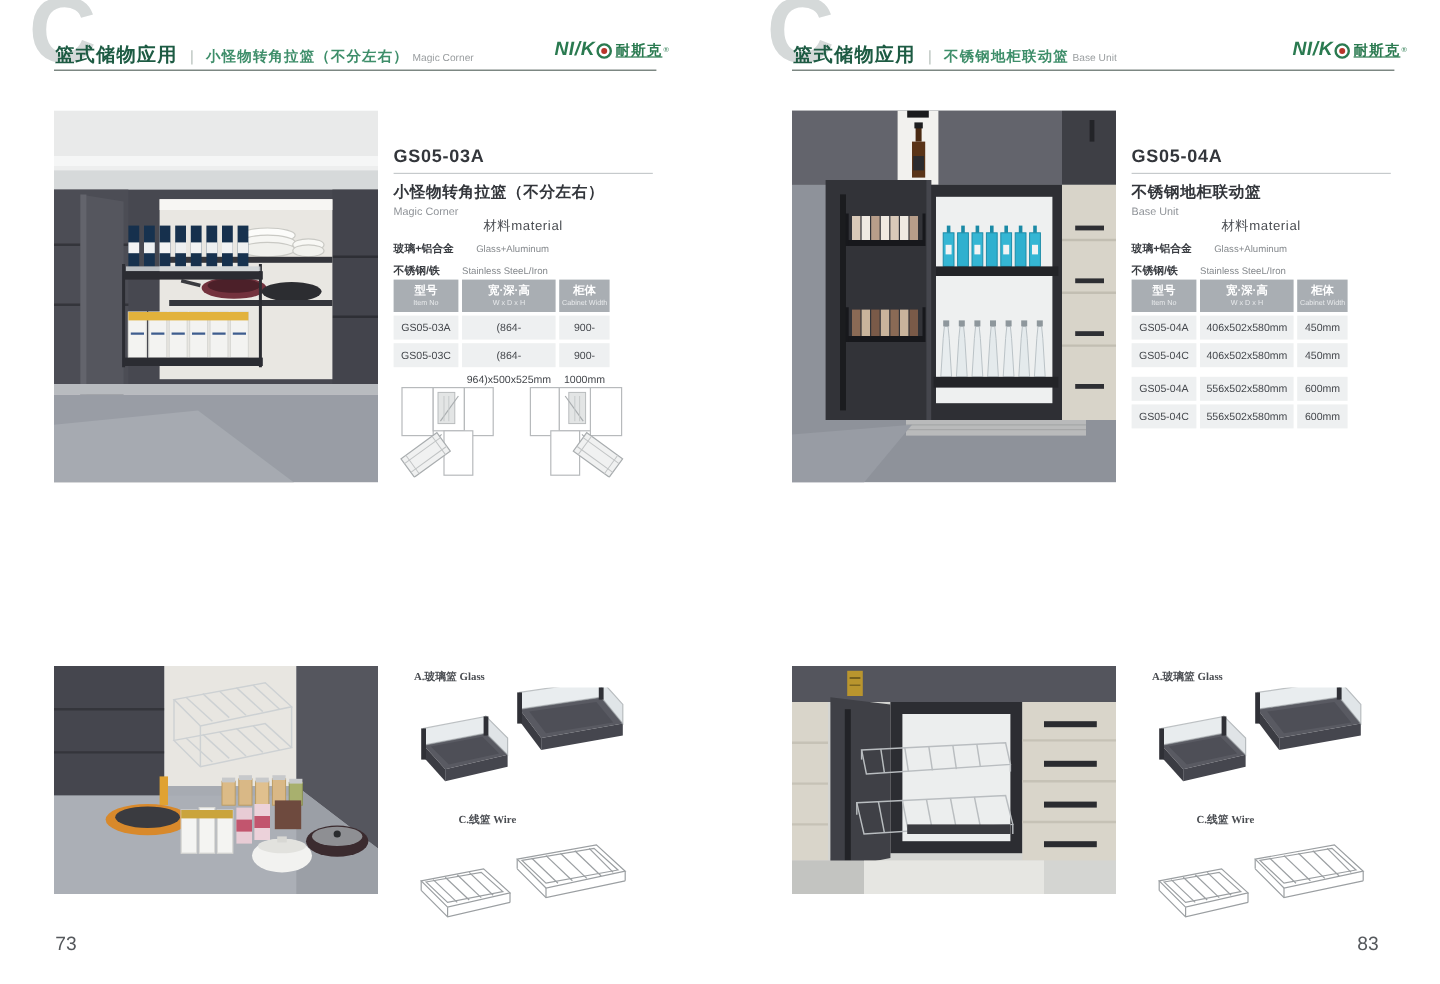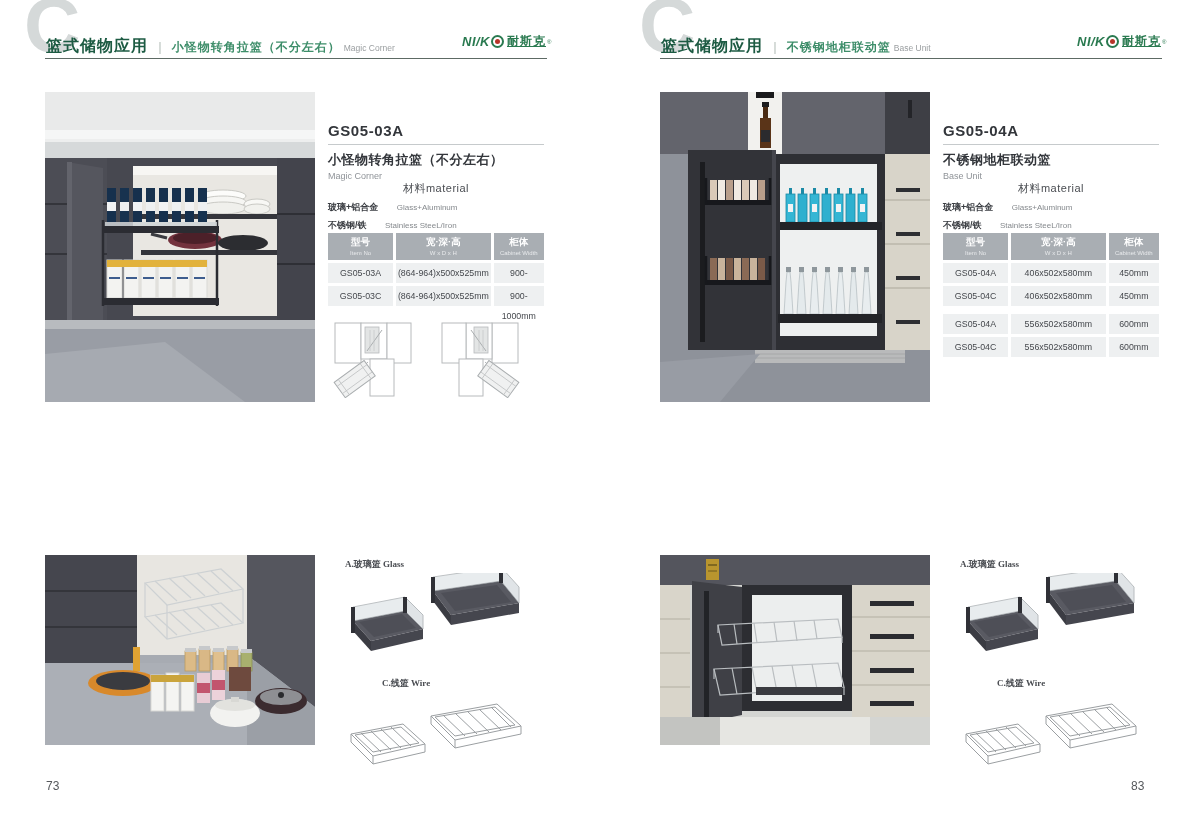--- a/index.html
+++ b/index.html
@@ -12,21 +12,21 @@
   
   .watermark{position:absolute;left:24px;top:-14px;font-size:78px;font-weight:bold;
     color:#d5d9d9;line-height:1;z-index:0;}
   .hdr-row{position:absolute;left:46px;top:36px;z-index:2;white-space:nowrap;}
   .hdr-cat{font-size:16px;font-weight:bold;color:#1d5b43;letter-spacing:1px;margin-top:24px;}
   .hdr-div{font-size:12px;color:#9aa8a0;margin:0 6px;}
   .hdr-sub{font-size:12px;font-weight:bold;color:#3e8e6a;letter-spacing:1px;}
   .hdr-en{font-size:8.5px;color:#9a9ea0;margin-left:3px;}
   .hdr-line{position:absolute;left:45px;top:58px;width:502px;height:1px;background:#5d6a64;z-index:2;}
   .logo{position:absolute;left:462px;top:33px;z-index:3;white-space:nowrap;display:flex;align-items:center;}
-  .logo-latin{font-size:13px;font-weight:bold;color:#2a7a50;letter-spacing:0.5px;font-style:italic;}
+  .logo-latin{font-size:16px;font-weight:bold;color:#2a7a50;letter-spacing:0.5px;font-style:italic;}
   .logo-o{display:inline-block;width:9px;height:9px;border:2.5px solid #2a7a50;border-radius:50%;
     position:relative;margin:0 1px;}
   .logo-o::after{content:"";position:absolute;left:2px;top:2px;width:5px;height:5px;border-radius:50%;
     background:#b8342a;}
   .logo-cn{font-size:12px;font-weight:bold;color:#2a7a50;margin-left:2px;letter-spacing:1px;text-decoration:underline;}
   .logo-reg{font-size:6px;color:#2a7a50;vertical-align:top;margin-left:1px;}
 
   
   .photo-main{position:absolute;left:45px;top:92px;width:270px;height:310px;}
   .photo-app{position:absolute;left:45px;top:555px;width:270px;height:190px;}
@@ -36,39 +36,39 @@
   .info{position:absolute;left:328px;top:122px;width:216px;z-index:2;}
   .model{font-size:15px;color:#33363b;letter-spacing:0.6px;font-weight:bold;}
   .model-line{width:100%;height:1px;background:#c6cacc;margin:5px 0 6px 0;}
   .pname-cn{font-size:13px;font-weight:bold;color:#33363b;letter-spacing:0.5px;}
   .pname-en{font-size:9px;color:#8f9398;margin-top:2px;}
   .mat-head{font-size:11px;color:#4a4d52;letter-spacing:0.5px;text-align:center;}
   .mat-line{font-size:9px;font-weight:bold;color:#3a3d42;margin-top:5px;}
   .mat-line .en{font-weight:normal;font-size:8px;color:#85898d;margin-left:16px;}
 
   
-  .spec{position:absolute;left:328px;top:233px;width:216px;z-index:2;}
+  .spec{position:absolute;left:328px;top:233px;width:180px;z-index:2;}
   .trow{display:flex;gap:3px;margin-bottom:3px;}
   .th{background:#a9aeb3;color:#fff;text-align:center;padding:3px 0 2px 0;height:22px;}
   .th .cn{font-size:9.5px;font-weight:bold;display:block;}
   .th .en{font-size:6px;display:block;color:#e8eaec;margin-top:1px;}
   .td{background:#eef0f1;color:#45484d;font-size:8.8px;text-align:center;line-height:20px;height:20px;}
   .c1{width:31%;} .c2{width:45%;} .c3{width:24%;}
   .group-gap{margin-top:8px;}
 
   
   .diagrams{position:absolute;left:332px;top:318px;display:flex;gap:25px;z-index:2;}
 
   
   .acc{position:absolute;left:345px;top:558px;width:185px;z-index:2;font-family:Liberation Serif, serif;}
   .acc-label{font-size:9px;color:#4a4d52;font-weight:bold;}
   .acc-svg{display:block;margin-top:2px;}
   .acc-wire-label{margin-top:12px;margin-left:37px;}
 
-  .page-num{position:absolute;top:779px;font-size:12px;color:#55585c;}
+  .page-num{position:absolute;top:779px;font-size:16px;color:#55585c;}
   .page.left .page-num{left:46px;}
   .page.right .page-num{left:516px;}
 </style>
 </head>
 <body>
 
 <div class="canvas">
 
   <div class="page left">
     <div class="watermark">C</div>

